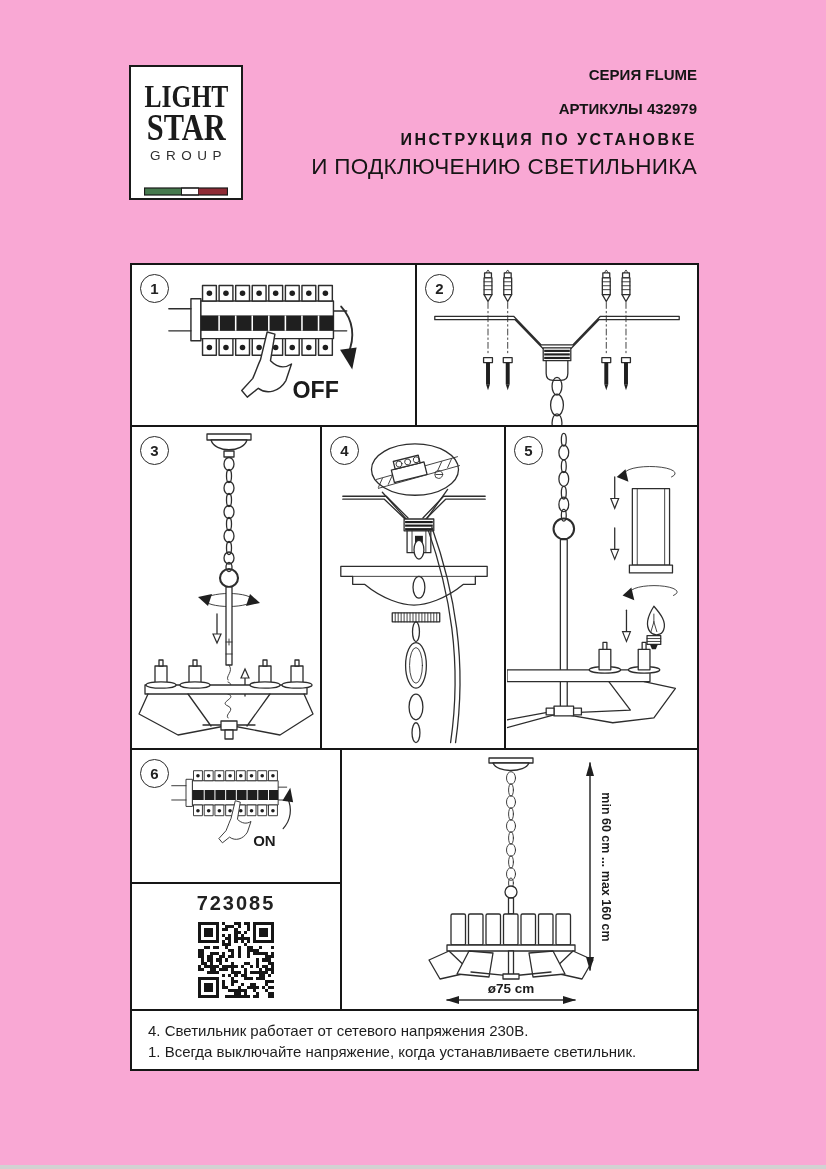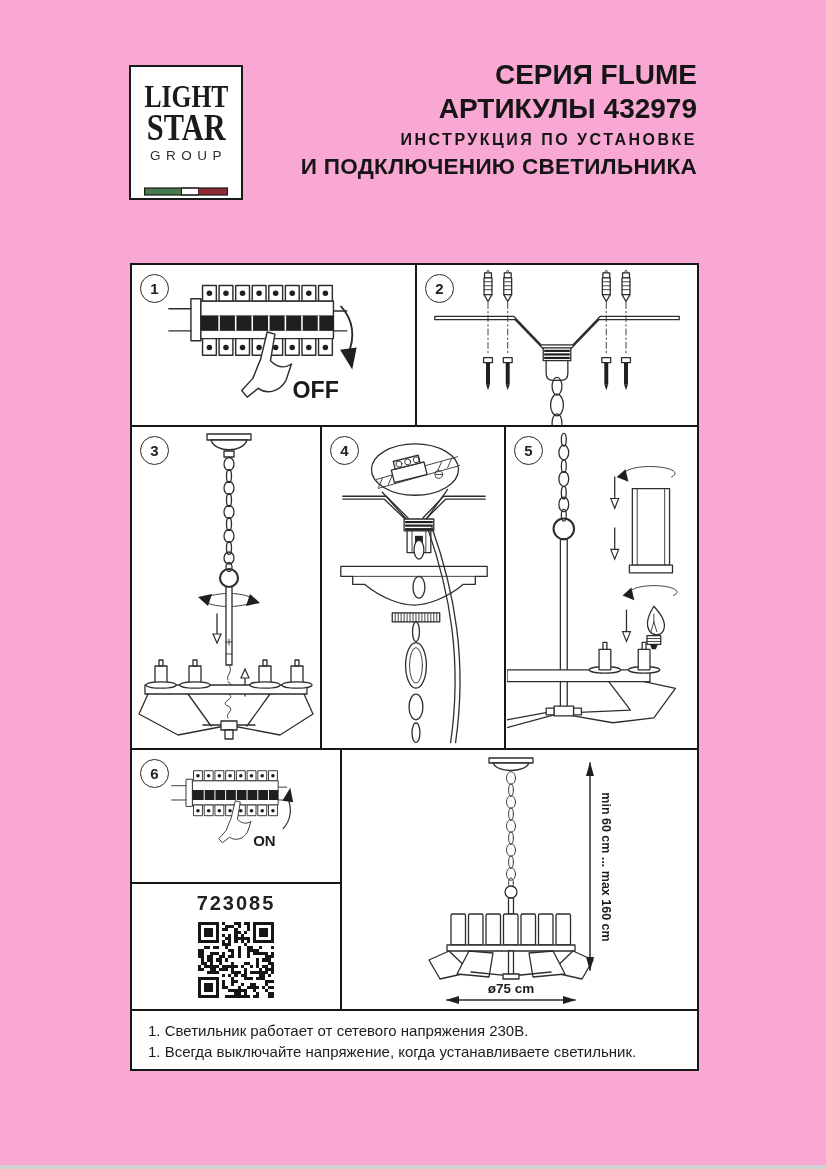--- a/index.html
+++ b/index.html
@@ -9,24 +9,24 @@
   .logo-box{position:absolute;left:129px;top:65px;width:114px;height:135px;
             border:2px solid #1a1a1a;box-sizing:border-box;background:#fff;
             display:flex;flex-direction:column;align-items:center;padding-top:15px;}
   .logo-word1{font-family:"Liberation Serif",serif;font-weight:700;font-size:32px;
               line-height:0.88;transform:scaleX(0.8);letter-spacing:0px;color:#1b1b1b;}
   .logo-word2{font-family:"Liberation Serif",serif;font-weight:700;font-size:38px;
               line-height:0.92;transform:scaleX(0.8);color:#1b1b1b;}
   .logo-group{font-size:13.5px;letter-spacing:5.5px;margin:3px 0 24px 5px;color:#2e2e2e;}
   
   .hdr{position:absolute;right:129px;top:58px;text-align:right;}
-  .hdr-line{font-weight:700;font-size:28px;line-height:34px;color:#151515;}
+  .hdr-line{font-weight:700;font-size:15px;line-height:34px;color:#151515;}
   .hdr-instr1{font-weight:700;font-size:16px;line-height:28px;letter-spacing:2.5px;
               color:#151515;}
-  .hdr-instr2{font-weight:700;font-size:22.5px;line-height:26px;letter-spacing:0.3px;color:#151515;text-align:right;}
+  .hdr-instr2{font-weight:400;font-size:22.5px;line-height:26px;letter-spacing:0.3px;color:#151515;text-align:right;}
   
   .cell{position:absolute;background:#fff;border:2px solid #161616;box-sizing:border-box;overflow:hidden;}
   .badge{position:absolute;left:8px;top:9px;width:27px;height:27px;border:1.7px solid #2a2a2a;
          border-radius:50%;display:flex;align-items:center;justify-content:center;
          font-size:15px;font-weight:700;color:#222;background:#fff;z-index:2;}
   .art{position:absolute;}
   
   .ln{fill:none;stroke:#2d2d2d;stroke-width:1.3px;stroke-linecap:round;stroke-linejoin:round;}
   .thin{stroke-width:0.9px;}
   .wf{fill:#ffffff;stroke:#2d2d2d;stroke-width:1.3px;stroke-linejoin:round;}
@@ -662,19 +662,19 @@
       <text class="t-dim" x="259" y="117" text-anchor="middle" transform="rotate(90 259 117)">min 60 cm ... max 160 cm</text>
       <path class="ln" style="stroke-width:1.5px" d="M104,250 H232"></path>
       <polygon class="dk" points="116,246 116,254 103,250"></polygon>
       <polygon class="dk" points="220,246 220,254 233,250"></polygon>
       <text class="t-dia" x="168" y="243" text-anchor="middle">ø75 cm</text>
     </svg>
   </div>
 
   <div class="cell" style="left:130px;top:1009px;width:569px;height:62px;">
     <div class="footer-notes">
-      <div>1. Светильник работает от сетевого напряжения 230В.</div>
+      <div>4. Светильник работает от сетевого напряжения 230В.</div>
       <div>1. Всегда выключайте напряжение, когда устанавливаете светильник.</div>
     </div>
   </div>
 
   <div class="scan-strip"></div>
 </div>
 
 </body></html>

